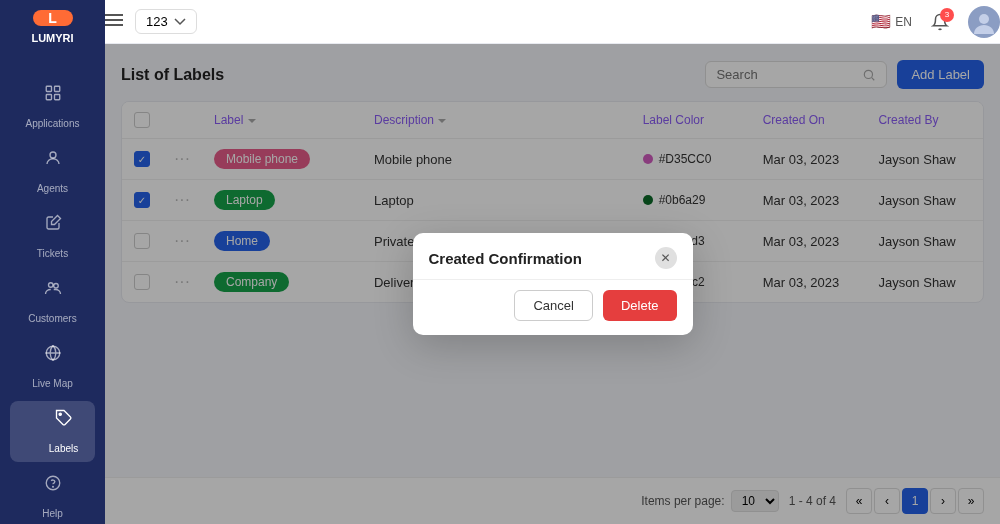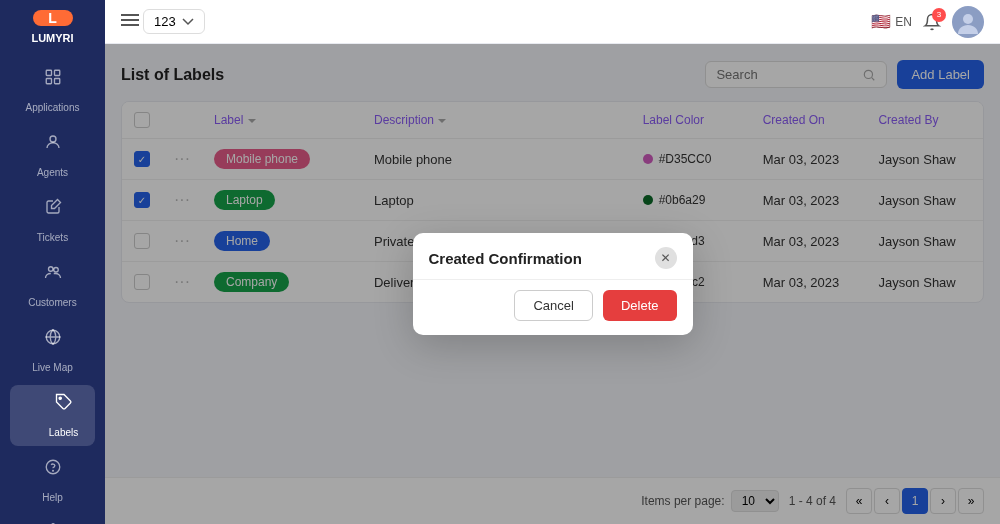--- a/index.html
+++ b/index.html
@@ -18,21 +18,21 @@
     }
     .sidebar-logo {
       width: 40px; height: 40px;
       background: #ff6b35;
       border-radius: 10px;
       display: flex; align-items: center; justify-content: center;
       color: white; font-weight: bold; font-size: 14px;
       margin-bottom: 6px;
     }
     .sidebar-app-name {
-      color: white; font-size: 11px; font-weight: 600; margin-bottom: 16px;
+      color: white; font-size: 11px; font-weight: 600; margin-bottom: 32px;
     }
     .sidebar-menu {
       width: 100%; display: flex; flex-direction: column; align-items: center; gap: 4px;
       flex: 1;
     }
     .sidebar-item {
       width: 85px; padding: 8px 6px; border-radius: 8px;
       display: flex; flex-direction: column; align-items: center; gap: 16px;
       cursor: pointer; color: rgba(255,255,255,0.6); font-size: 10px;
     }
@@ -47,23 +47,23 @@
       height: 524px;
       overflow: hidden;
     }
 
     
     .topbar {
       height: 44px;
       background: white;
       display: flex;
       align-items: center;
-      padding: 0 16px;
+      padding: 0 0;
       border-bottom: 1px solid #e8eaf0;
-      gap: 4px;
+      gap: 12px;
     }
     .topbar-menu-icon { color: #555; cursor: pointer; }
     .topbar-select {
       display: flex; align-items: center; gap: 6px;
       border: 1px solid #ddd; border-radius: 6px; padding: 4px 10px;
       font-size: 13px; cursor: pointer; background: white;
     }
     .topbar-spacer { flex: 1; }
     .topbar-flag {
       display: flex; align-items: center; gap: 4px; font-size: 12px; color: #555;

